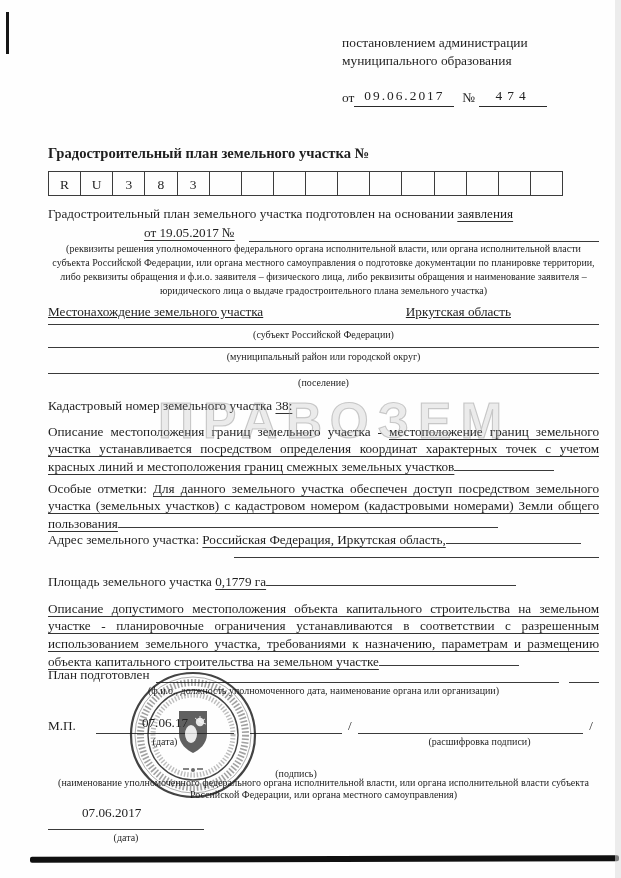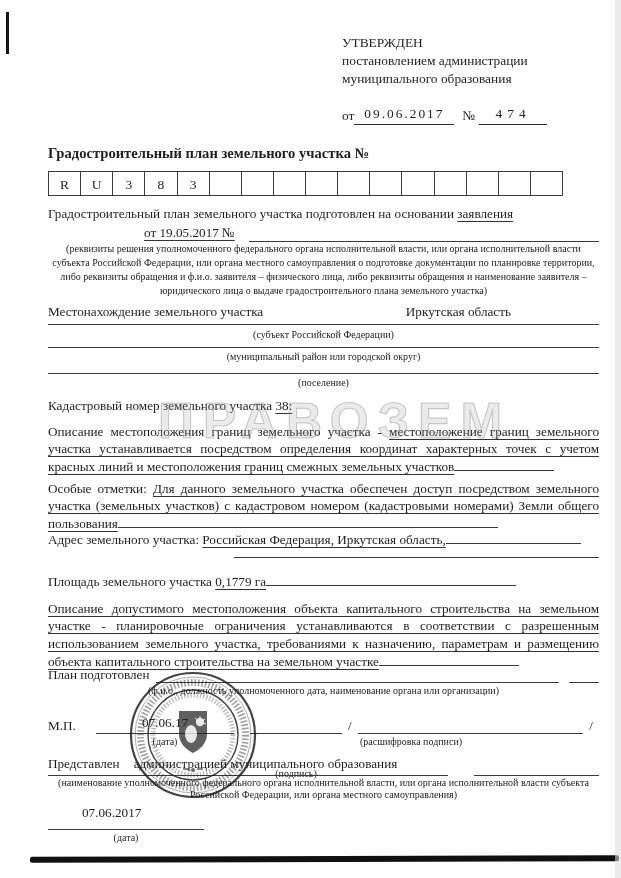--- a/index.html
+++ b/index.html
@@ -30,21 +30,21 @@
   
   .code-row{top:171px;width:515px;display:flex;height:25px;}
   .code-cell{flex:1;border:1px solid #3c3c3c;margin-left:-1px;text-align:center;
              line-height:25px;font-size:13.5px;}
   .code-cell:first-child{margin-left:0;}
   
   .u{text-decoration:underline;text-underline-offset:3px;text-decoration-thickness:1px;text-decoration-color:#333;}
   .fill{display:inline-block;height:13px;border-bottom:1px solid #3a3a3a;}
   .just{text-align:justify;}
   .caption{font-size:10px;text-align:center;line-height:14px;color:#1d1d1d;}
-  .row-line{border-bottom:1px solid #3a3a3a;}
+  .row-line{border-bottom:1px solid #3a3a3a;text-decoration:underline;}
   
   .basis{top:204px;line-height:19px;}
   .basis-l2{display:flex;align-items:flex-end;height:19px;}
   .basis-l2 .sp{width:96px;}
   .basis-l2 .fillflex{flex:1;border-bottom:1px solid #3a3a3a;height:14px;margin-left:14px;}
   .basis-caption{top:242px;}
   .loc-row{top:304px;display:flex;padding-bottom:4px;}
   .loc-row .val{margin-left:auto;margin-right:88px;}
   .cap-subject{top:328px;}
   .blank1{top:337px;height:10px;}
@@ -71,21 +71,21 @@
   .mp-row .sp2{width:16px;}
   .mp-row .line-sign{width:92px;border-bottom:1px solid #3a3a3a;height:21px;}
   .mp-row .slash{margin:0 6px;}
   .mp-row .line-name{flex:1;border-bottom:1px solid #3a3a3a;height:21px;}
   .mp-caps{top:736px;display:flex;font-size:10px;}
   .mp-caps .c1{width:48px;}
   .mp-caps .c-date{width:138px;text-align:center;}
   .mp-caps .c2{width:16px;}
   .mp-caps .c-sign{width:92px;text-align:center;margin-top:32px;}
   .mp-caps .c3{width:18px;}
-  .mp-caps .c-name{flex:1;text-align:left;}
+  .mp-caps .c-name{flex:1;text-align:center;}
   .presented{top:756px;display:flex;align-items:flex-end;}
   .presented .main{width:400px;border-bottom:1px solid #3a3a3a;padding-bottom:3px;}
   .presented .main .lbl{margin-right:14px;}
   .presented .gap{width:26px;}
   .presented .fillflex{flex:1;border-bottom:1px solid #3a3a3a;height:14px;}
   .pres-caption{top:777px;line-height:11.6px;}
   .pres-date{top:805px;width:156px;}
   .pres-date .dt{padding-left:34px;border-bottom:1px solid #3a3a3a;padding-bottom:8px;}
   .pres-date .cap{font-size:10px;text-align:center;margin-top:2px;}
   
@@ -100,21 +100,20 @@
   .stamp{position:absolute;left:127px;top:669px;width:132px;height:132px;opacity:.82;}
 </style>
 </head>
 <body>
 
 <div class="page">
 
   <div class="artifact-top"></div>
 
   <div class="approval">
-    <div>УТВЕРЖДЕН</div>
     <div>постановлением администрации</div>
     <div>муниципального образования</div>
     <div class="approval-date-row">
       <span>от</span>
       <span class="dline date">09.06.2017</span>
       <span class="nsign">№</span>
       <span class="dline num">474</span>
     </div>
   </div>
 
@@ -194,25 +193,20 @@
   </div>
   <div class="abs mp-caps">
     <span class="c1"></span>
     <span class="c-date">(дата)</span>
     <span class="c2"></span>
     <span class="c-sign">(подпись)</span>
     <span class="c3"></span>
     <span class="c-name">(расшифровка подписи)</span>
   </div>
 
-  <div class="abs presented">
-    <span class="main"><span class="lbl">Представлен</span><span>администрацией муниципального образования</span></span>
-    <span class="gap"></span>
-    <span class="fillflex"></span>
-  </div>
   <div class="abs caption pres-caption">(наименование уполномоченного федерального органа исполнительной власти, или органа исполнительной власти субъекта Российской Федерации, или органа местного самоуправления)</div>
 
   <div class="abs pres-date">
     <div class="dt">07.06.2017</div>
     <div class="cap">(дата)</div>
   </div>
 
   <div class="watermark">ПРАВОЗЕМ</div>
 
   <svg class="stamp" viewBox="0 0 132 132" xmlns="http://www.w3.org/2000/svg">

